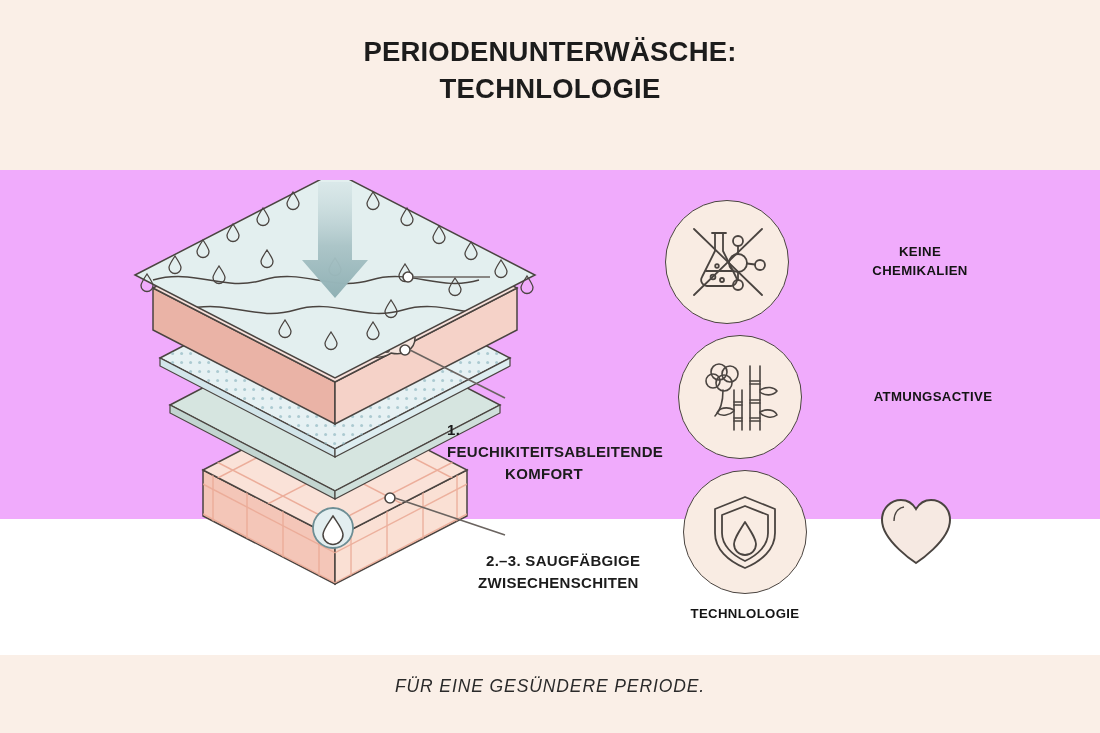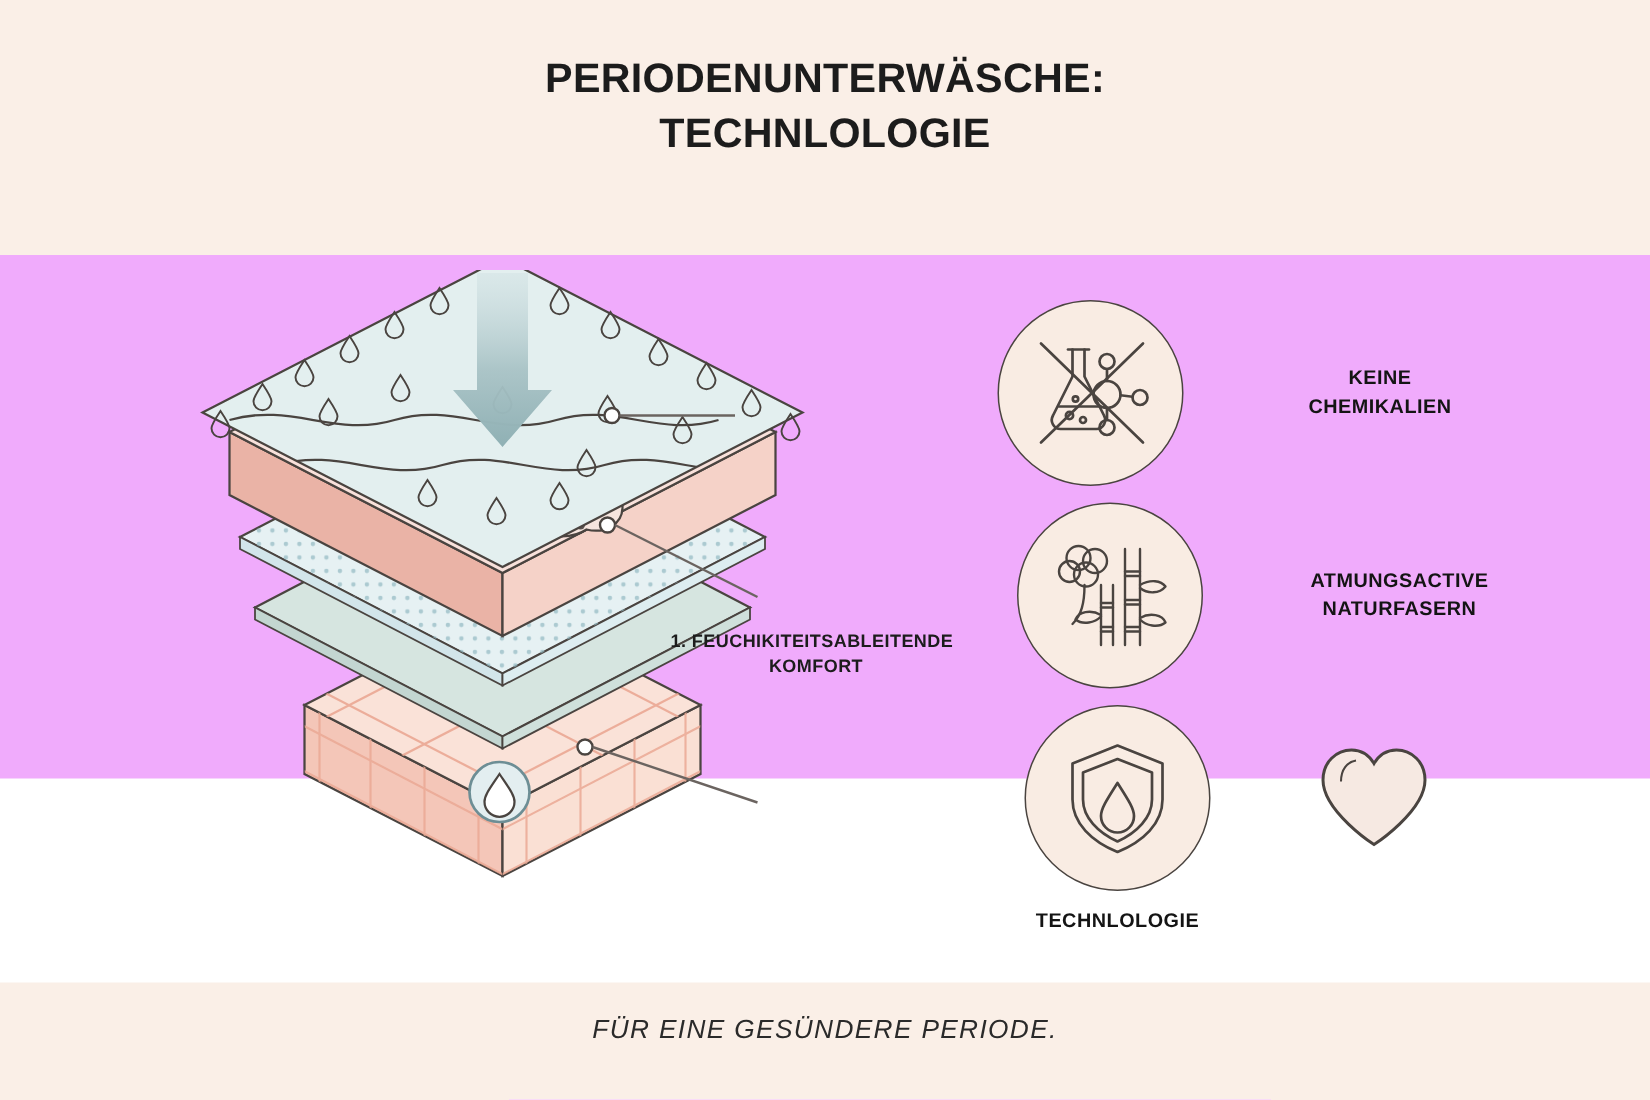--- a/index.html
+++ b/index.html
@@ -45,21 +45,21 @@
 
   
   .stage { position: absolute; left: 0; top: 170px; width: 1100px; height: 485px; }
 
   
   .stack-svg { position: absolute; left: 35px; top: 10px; }
 
   
   .callout {
     position: absolute;
-    font-size: 12px;
+    font-size: 15px;
     font-weight: 700;
     letter-spacing: 0.3px;
     line-height: 1.45;
     color: #1c1c1c;
     width: 230px;
   }
   .callout .l1 { display: block; }
   .callout .l2 { display: block; }
   .callout-1 { left: 447px; top: 249px; text-align: left; }
   .callout-1 .l2 { text-align: center; padding-right: 36px; }
@@ -274,20 +274,24 @@
 
         <circle cx="355" cy="318" r="5" fill="#ffffff" stroke="#4a4440" stroke-width="1.6"></circle>
         <line x1="360" y1="318" x2="470" y2="355" stroke="#6b6460" stroke-width="1.6"></line>
       </g>
     </svg>
 
     <div class="callout callout-1">
       <span class="l1">1. FEUCHIKITEITSABLEITENDE</span>
       <span class="l2">KOMFORT</span>
     </div>
+    <div class="callout callout-2">
+      <span class="l1">2.–3. SAUGFÄBGIGE</span>
+      <span class="l2">ZWISECHENSCHITEN</span>
+    </div>
     <div class="callout callout-3">
       <span class="l1">4. AUSLAUFSICHRE</span>
       <span class="l2">SPERRSCHICHT</span>
     </div>
 
     <div class="benefits">
 
       <div class="benefit b1">
         <div class="badge">
           <svg width="86" height="86" viewBox="0 0 86 86">
@@ -345,21 +349,20 @@
               <path d="M37 64 L45 64 M37 67 L45 67"></path>
 
               <path d="M63 36 C70 32 77 33 80 37 C76 42 68 42 63 38"></path>
               <path d="M63 58 C70 54 78 56 80 61 C75 65 67 63 63 59"></path>
               <path d="M37 56 C30 52 22 54 20 59 C25 63 33 61 37 57"></path>
             </g>
           </svg>
         </div>
         <div class="benefit-label">
           <span>ATMUNGSACTIVE</span>
-          <span>NATURFASERN</span>
         </div>
       </div>
 
       <div class="benefit b3">
         <div class="badge">
           <svg width="86" height="86" viewBox="0 0 86 86">
             <g fill="none" stroke="#4a4440" stroke-width="1.8" stroke-linecap="round" stroke-linejoin="round">
               <path d="M43 8 L73 20 L73 44 C73 60 60 72 43 79 C26 72 13 60 13 44 L13 20 Z"></path>
               <path d="M43 17 L66 26 L66 44 C66 56 56 66 43 72 C30 66 20 56 20 44 L20 26 Z"></path>
               <path d="M43 33 C36 44 32 50 32 55 A11 11 0 0 0 54 55 C54 50 50 44 43 33 Z"></path>

